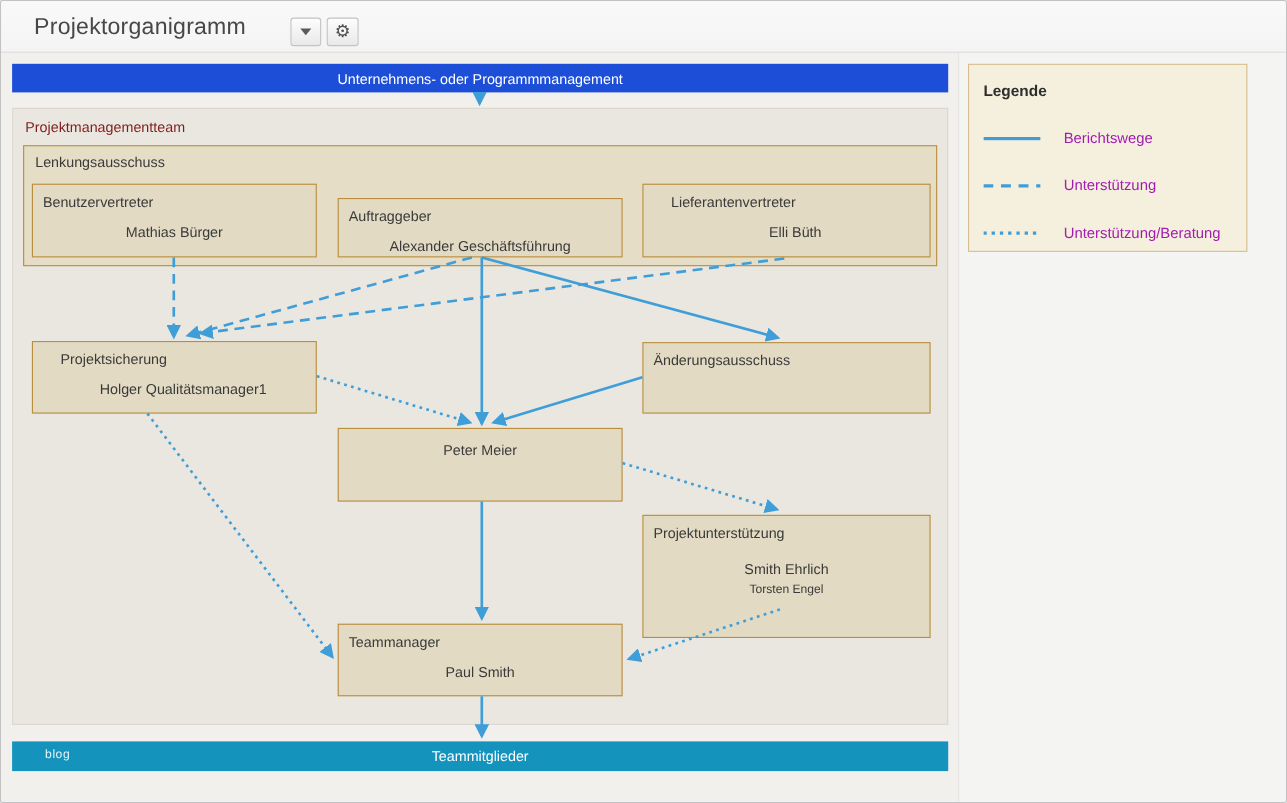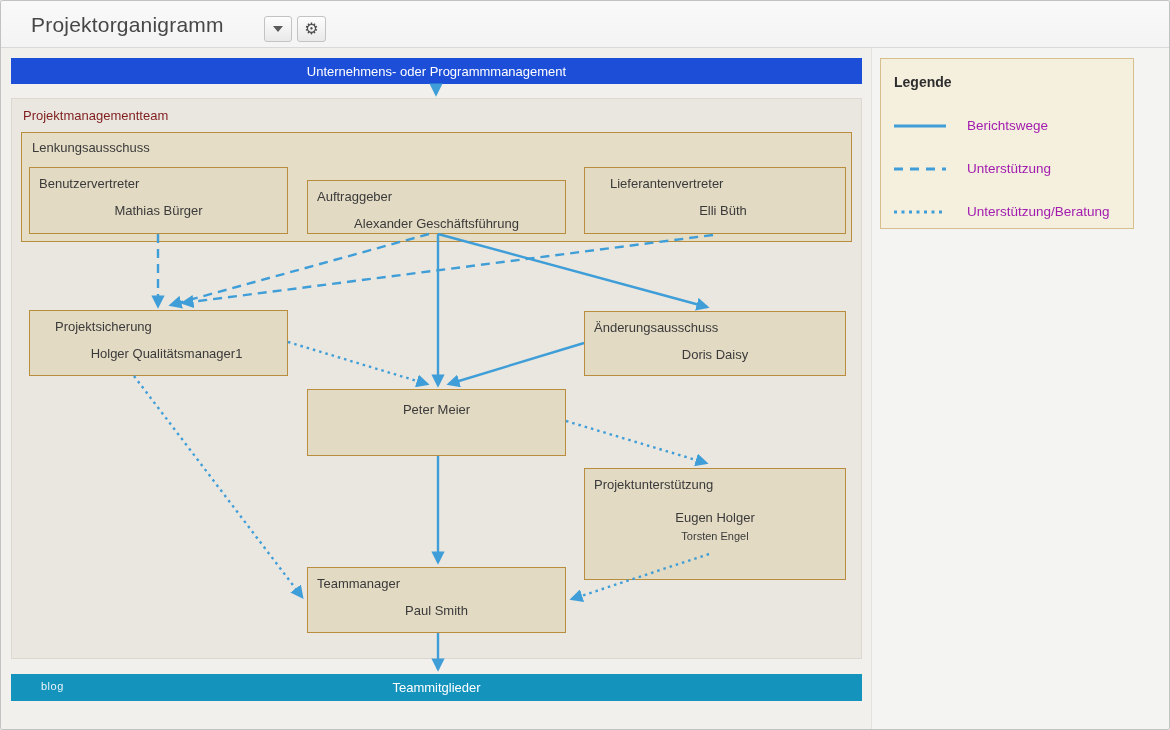--- a/index.html
+++ b/index.html
@@ -110,30 +110,29 @@
       <div class="nm">Elli Büth</div>
     </div>
 
     <div class="box" style="left:28px; top:262px; width:259px; height:66px;padding-left:16px;">
       <div class="lbl">Projektsicherung</div>
       <div class="nm">Holger Qualitätsmanager1</div>
     </div>
 
     <div class="box" style="left:583px; top:263px; width:262px; height:65px;">
       <div class="lbl">Änderungsausschuss</div>
-      <div class="nm">Doris Daisy</div>
     </div>
 
     <div class="box" style="left:306px; top:341px; width:259px; height:67px;">
       <div class="nm">Peter Meier</div>
     </div>
 
     <div class="box tall" style="left:583px; top:420px; width:262px; height:112px;">
       <div class="lbl">Projektunterstützung</div>
-      <div class="nm">Eugen Holger</div>
+      <div class="nm">Smith Ehrlich</div>
       <div class="nm2">Torsten Engel</div>
     </div>
 
     <div class="box" style="left:306px; top:519px; width:259px; height:66px;">
       <div class="lbl">Teammanager</div>
       <div class="nm">Paul Smith</div>
     </div>
 
     <div class="banner bottom" style="top:626px;">
       <span class="watermark">blog</span>

